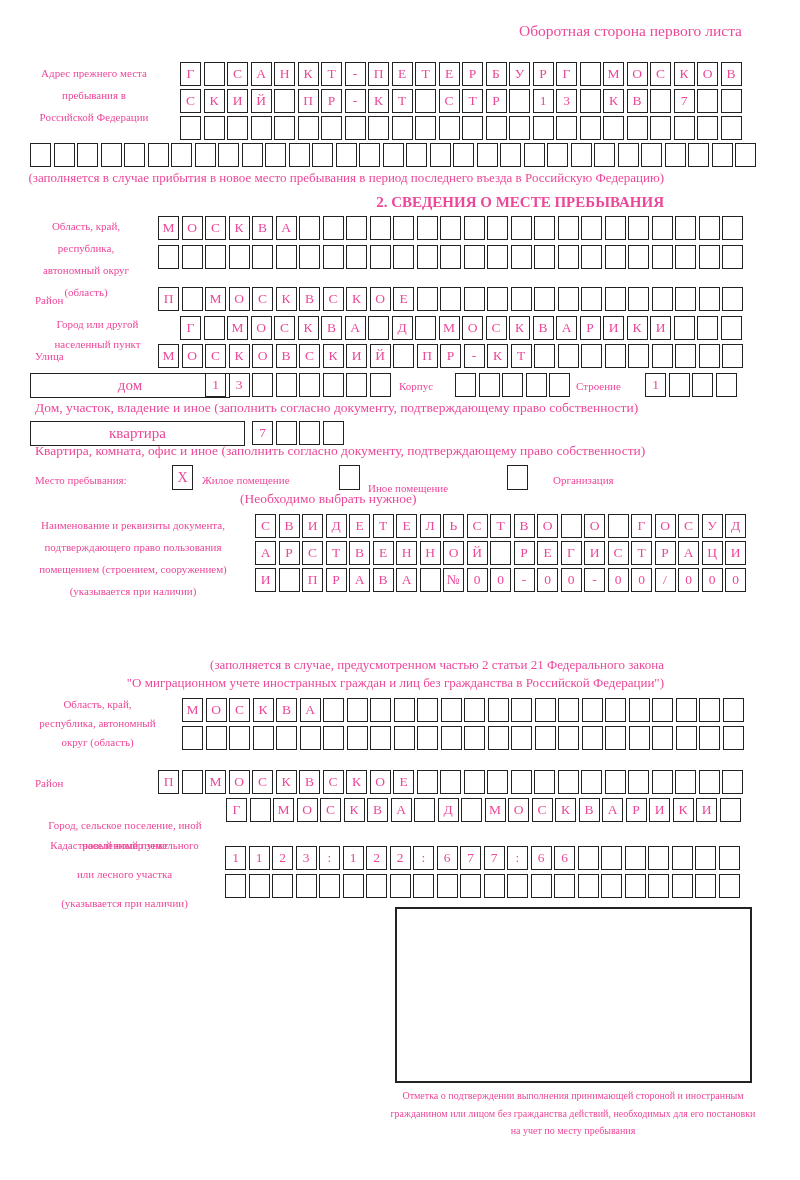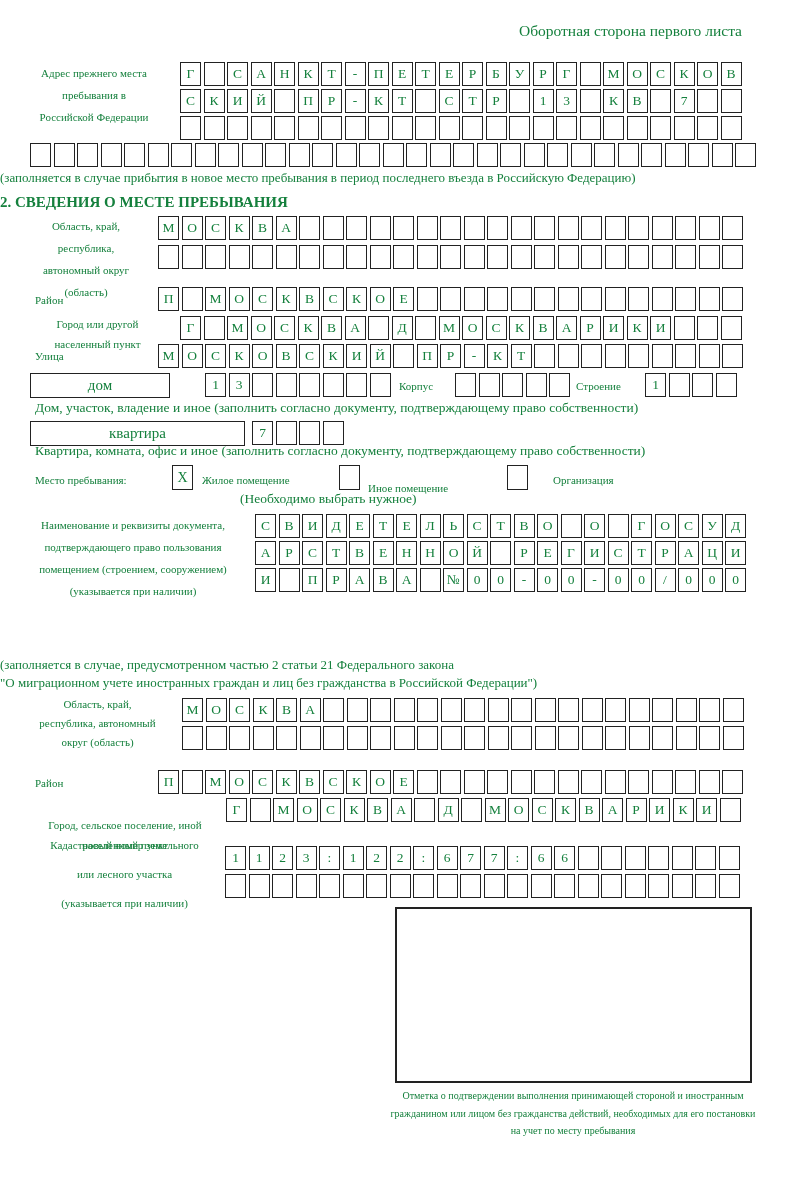--- a/index.html
+++ b/index.html
@@ -1,39 +1,39 @@
 <!DOCTYPE html>
 <html><head>
 <meta charset="utf-8">
 <style>
   html,body{margin:0;padding:0;background:#ffffff;}
   .page{
     position:relative;width:800px;height:1180px;background:#ffffff;
-    font-family:"Liberation Serif","DejaVu Serif",serif;color:#15803d;
+    font-family:"Liberation Serif","DejaVu Serif",serif;color:#ec4899;
     overflow:hidden;
   }
   .abs{position:absolute;}
   .lbl{font-size:11px;line-height:22px;text-align:center;}
   .cellrow{position:absolute;display:flex;gap:2.5px;}
   .cell{
     box-sizing:border-box;flex:0 0 auto;width:21px;height:24px;
     border:1.6px solid #222;background:#fff;
     display:flex;align-items:center;justify-content:center;
     font-size:13.5px;line-height:1;
   }
   .widebox{
     box-sizing:border-box;position:absolute;height:25px;border:1.6px solid #222;
     display:flex;align-items:center;justify-content:center;font-size:15px;background:#fff;
   }
   .checkbox{
     box-sizing:border-box;position:absolute;width:21px;height:25px;border:1.6px solid #222;
     display:flex;align-items:center;justify-content:center;font-size:14px;background:#fff;
   }
   .caption{font-size:13px;}
-  .center{left:0;width:664px;text-align:left;}
+  .center{left:0;width:664px;text-align:right;}
   .bold{font-weight:bold;}
   .stampbox{box-sizing:border-box;position:absolute;border:2px solid #222;background:#fff;}
 </style>
 </head>
 <body>
 
 <div class="page">
 
   <div class="abs" style="top:22px;right:58px;font-size:15.5px;">Оборотная сторона первого листа</div>
 
@@ -288,21 +288,21 @@
       <span class="cell"></span>
       <span class="cell"></span>
       <span class="cell"></span>
       <span class="cell"></span>
       <span class="cell"></span>
       <span class="cell"></span>
       <span class="cell"></span>
       <span class="cell"></span>
     </div>
 
-  <div class="widebox" style="left:30px;top:373px;width:140px;">дом</div>
+  <div class="widebox" style="left:30px;top:373px;width:200px;">дом</div>
   <div class="cellrow" style="left:205px;top:373px;">
       <span class="cell">1</span>
       <span class="cell">3</span>
       <span class="cell"></span>
       <span class="cell"></span>
       <span class="cell"></span>
       <span class="cell"></span>
       <span class="cell"></span>
       <span class="cell"></span>
     </div>

